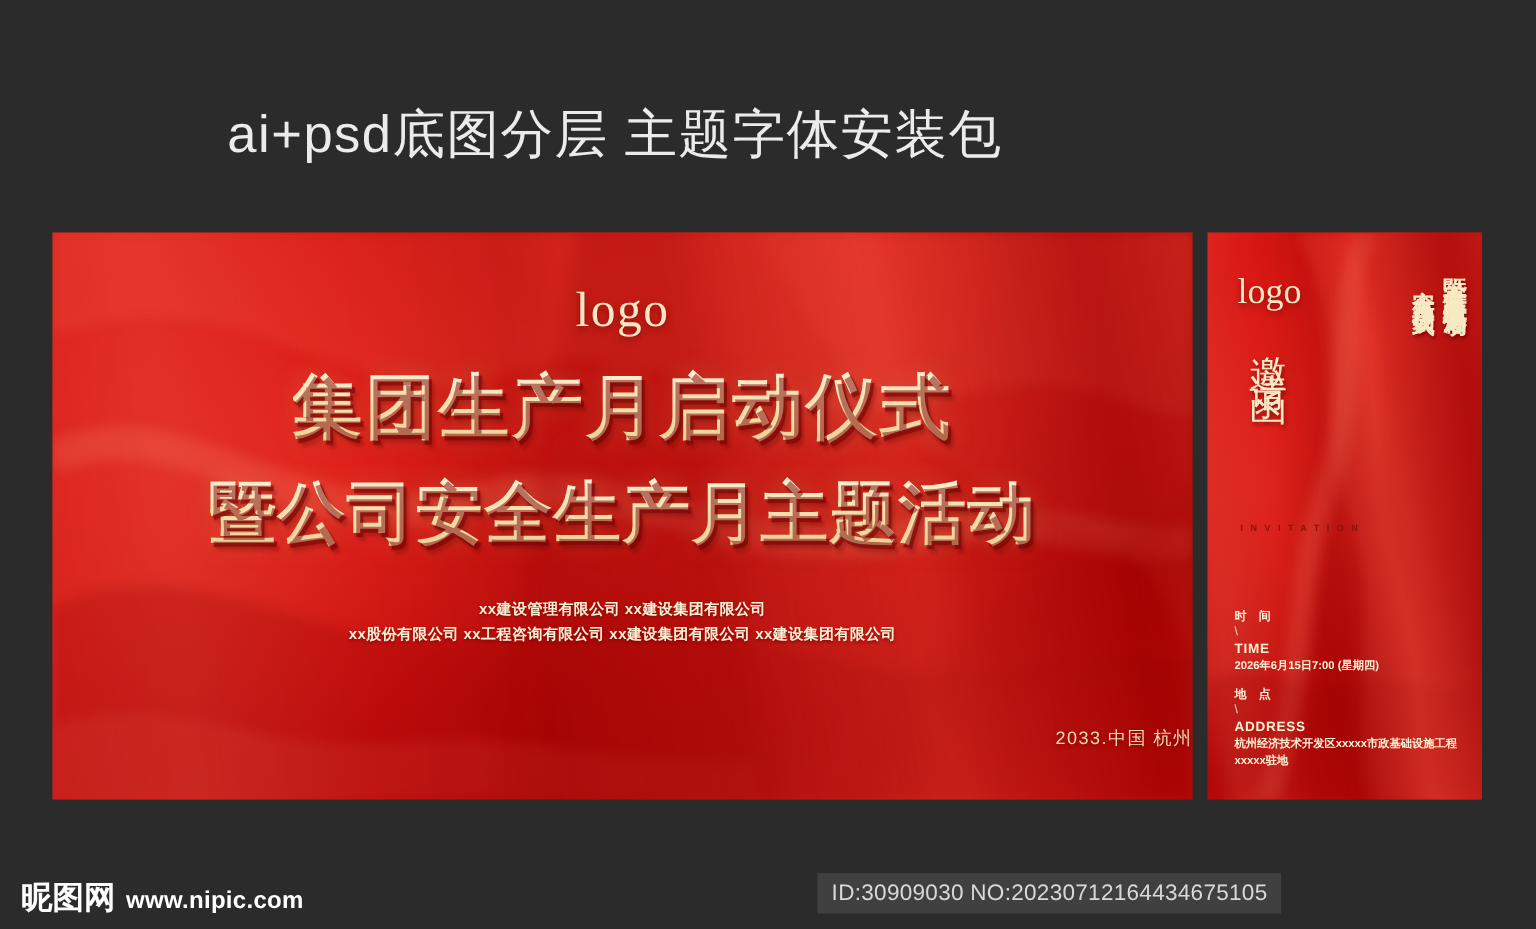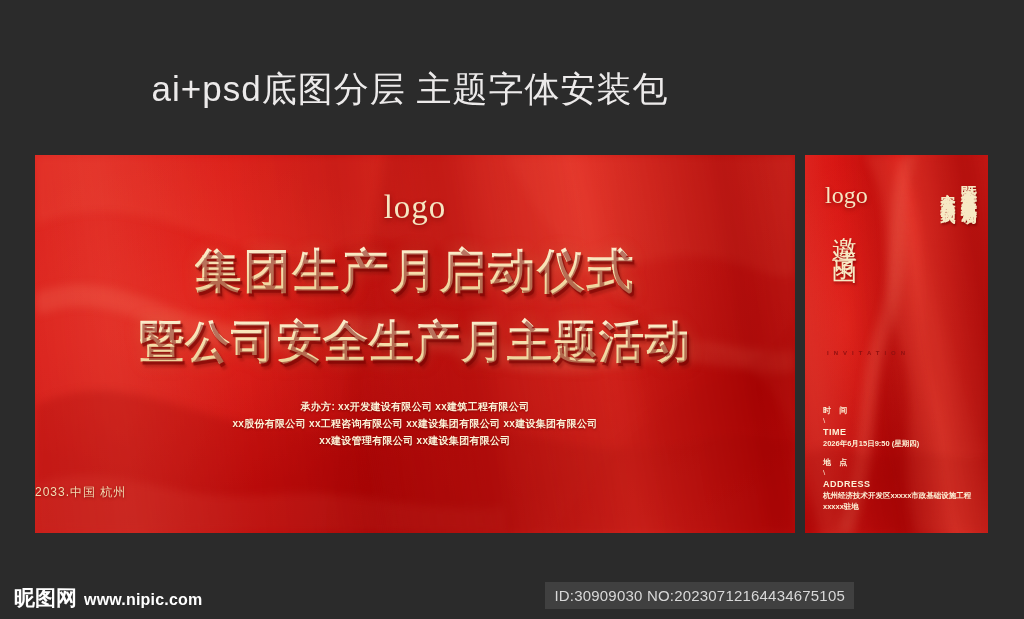--- a/index.html
+++ b/index.html
@@ -84,21 +84,21 @@
   .sponsors{
     margin-top:26px; text-align:center;
     color:#fdf1d6; font-size:10px; line-height:17px;
     font-weight:700; letter-spacing:.3px;
     text-shadow:0 1px 2px rgba(110,0,0,.7);
   }
   .sponsors div{ white-space:nowrap; }
 
   .venue-main{
     position:absolute; bottom:32px; left:0; width:100%;
-    text-align:left;
+    text-align:right;
     color:#f3ddb4; font-size:12px; letter-spacing:1px;
     text-shadow:0 1px 3px rgba(110,0,0,.7);
   }
 
   
   .poster-side{
     position:absolute; left:805px; top:155px; width:183px; height:378px;
   }
   .poster-side .content{ position:absolute; inset:0; z-index:5; }
   .logo-side{
@@ -179,23 +179,22 @@
   </div>
 
   <div class="content">
     <div class="logo-main">logo</div>
 
     <div class="title-line title-1">集团生产月启动仪式</div>
 
     <div class="title-line title-2">暨公司安全生产月主题活动</div>
 
     <div class="sponsors">
-      <div>承办方: xx开发建设有限公司  xx建筑工程有限公司</div>
+      <div>xx建设管理有限公司  xx建设集团有限公司</div>
       <div>xx股份有限公司  xx工程咨询有限公司  xx建设集团有限公司  xx建设集团有限公司</div>
-      <div>xx建设管理有限公司  xx建设集团有限公司</div>
     </div>
   </div>
 
   <div class="venue-main">2033.中国 杭州</div>
 </div>
 
 <div class="poster-side">
   <div class="silk">
     <svg class="wave" style="left:0;top:0;width:100%;height:100%" viewBox="0 0 183 378" preserveAspectRatio="none">
       <path d="M60,0 C95,70 70,120 95,190 C118,255 90,300 110,378 L183,378 L183,0 Z" fill="rgba(255,120,95,0.16)"></path>
@@ -213,21 +212,21 @@
     <div class="invitation-en">INVITATION</div>
 
     <div class="side-head-col side-head-right">暨安全生产月主题教育活动</div>
 
     <div class="side-head-col side-head-left">安全生产月启动仪式</div>
 
     <div class="info-block info-time">
       <div class="lbl">时 间</div>
       <div class="slash">\</div>
       <div class="en">TIME</div>
-      <div class="val">2026年6月15日9:50 (星期四)</div>
+      <div class="val">2026年6月15日7:00 (星期四)</div>
     </div>
 
     <div class="info-block info-addr">
       <div class="lbl">地 点</div>
       <div class="slash">\</div>
       <div class="en">ADDRESS</div>
       <div class="val">杭州经济技术开发区xxxxx市政基础设施工程xxxxx驻地</div>
     </div>
   </div>
 </div>

